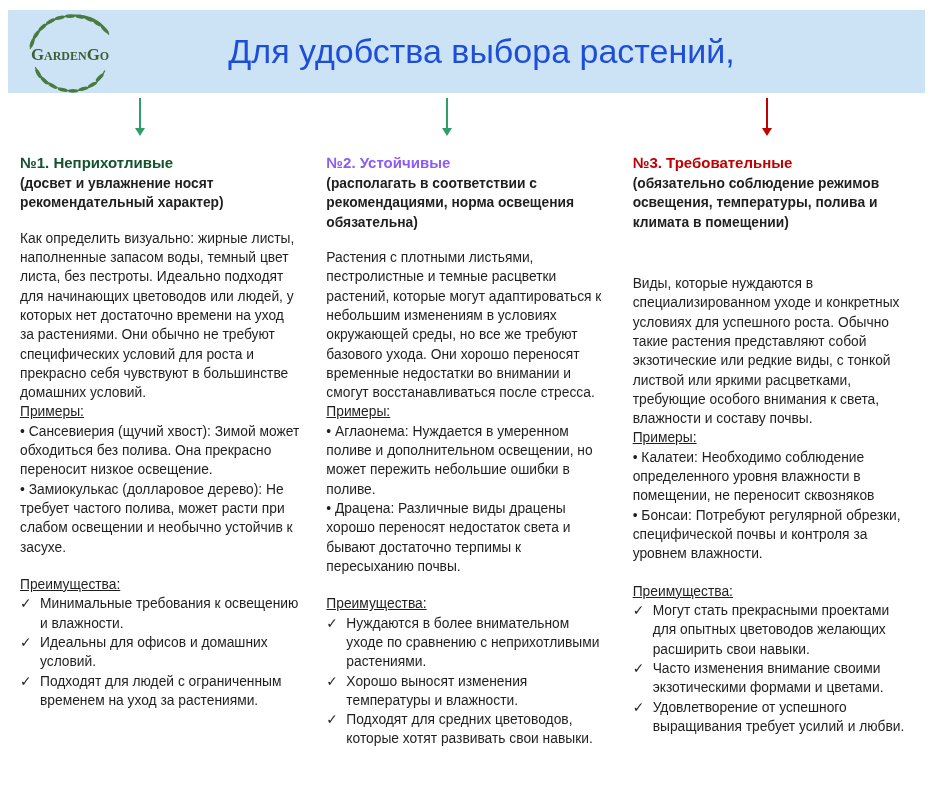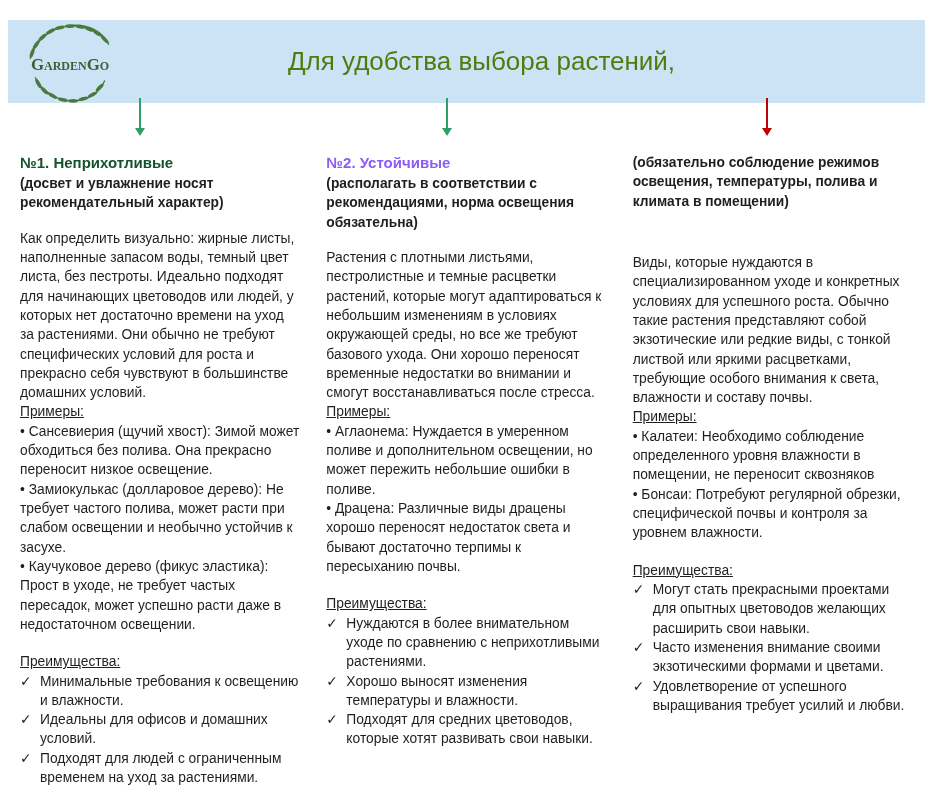--- a/index.html
+++ b/index.html
@@ -5,28 +5,28 @@
   html,body{margin:0;padding:0;}
   body{
     width:933px;height:800px;background:#ffffff;
     font-family:"Liberation Sans","DejaVu Sans",sans-serif;
     color:#1f1f1f;overflow:hidden;
   }
   .page{position:relative;width:933px;height:800px;}
 
   
   .banner{
-    position:absolute;left:8px;top:20px;width:917px;height:83px;
+    position:absolute;left:8px;top:10px;width:917px;height:83px;
     background:#cce3f5;display:flex;align-items:center;
   }
   .logo{position:relative;width:116px;height:83px;flex:0 0 auto;margin-left:4px;}
   .logo svg{position:absolute;left:4px;top:-2px;}
   .title{
-    flex:1;text-align:center;font-size:26px;line-height:1.32;
-    color:#4d7c0f;padding-right:90px;
+    flex:1;text-align:center;font-size:34px;line-height:1.32;
+    color:#1d4ed8;padding-right:90px;
   }
 
   
   .arrow{position:absolute;top:98px;width:2px;height:31px;}
   .arrow::after{
     content:"";position:absolute;left:-4px;bottom:-7px;
     border-left:5px solid transparent;border-right:5px solid transparent;
     border-top:8px solid currentColor;
   }
   .arrow-green{background:#2f9e68;color:#2f9e68;}
@@ -102,21 +102,20 @@
 
   <main class="columns">
 
     <section class="col c1">
       <h3 class="col-heading">№1. Неприхотливые</h3>
       <p class="col-subtitle">(досвет и увлажнение носят рекомендательный характер)</p>
       <p class="col-desc">Как определить визуально: жирные листы, наполненные запасом воды, темный цвет листа, без пестроты. Идеально подходят для начинающих цветоводов или людей, у которых нет достаточно времени на уход за растениями. Они обычно не требуют специфических условий для роста и прекрасно себя чувствуют в большинстве домашних условий.</p>
       <p class="sec-label">Примеры:</p>
       <p class="bullet-item"><span>•</span> <span>Сансевиерия (щучий хвост): Зимой может обходиться без полива. Она прекрасно переносит низкое освещение.</span></p>
       <p class="bullet-item"><span>•</span> <span>Замиокулькас (долларовое дерево): Не требует частого полива, может расти при слабом освещении и необычно устойчив к засухе.</span></p>
-      <p class="bullet-item"><span>•</span> <span>Каучуковое дерево (фикус эластика): Прост в уходе, не требует частых пересадок, может успешно расти даже в недостаточном освещении.</span></p>
       <p class="sec-label adv-label">Преимущества:</p>
       <div class="check-item">
           <span class="check">✓</span>
           <span class="check-text">Минимальные требования к освещению и влажности.</span>
         </div>
       <div class="check-item">
           <span class="check">✓</span>
           <span class="check-text">Идеальны для офисов и домашних условий.</span>
         </div>
       <div class="check-item">
@@ -141,20 +140,21 @@
           <span class="check">✓</span>
           <span class="check-text">Хорошо выносят изменения температуры и влажности.</span>
         </div>
       <div class="check-item">
           <span class="check">✓</span>
           <span class="check-text">Подходят для средних цветоводов, которые хотят развивать свои навыки.</span>
         </div>
     </section>
 
     <section class="col c3">
+      <h3 class="col-heading">№3. Требовательные</h3>
       <p class="col-subtitle">(обязательно соблюдение режимов освещения, температуры, полива и климата в помещении)</p>
       <p class="col-desc">Виды, которые нуждаются в специализированном уходе и конкретных условиях для успешного роста. Обычно такие растения представляют собой экзотические или редкие виды, с тонкой листвой или яркими расцветками, требующие особого внимания к света, влажности и составу почвы.</p>
       <p class="sec-label">Примеры:</p>
       <p class="bullet-item"><span>•</span> <span>Калатеи: Необходимо соблюдение определенного уровня влажности в помещении, не переносит сквозняков</span></p>
       <p class="bullet-item"><span>•</span> <span>Бонсаи: Потребуют регулярной обрезки, специфической почвы и контроля за уровнем влажности.</span></p>
       <p class="sec-label adv-label">Преимущества:</p>
       <div class="check-item">
           <span class="check">✓</span>
           <span class="check-text">Могут стать прекрасными проектами для опытных цветоводов желающих расширить свои навыки.</span>
         </div>

